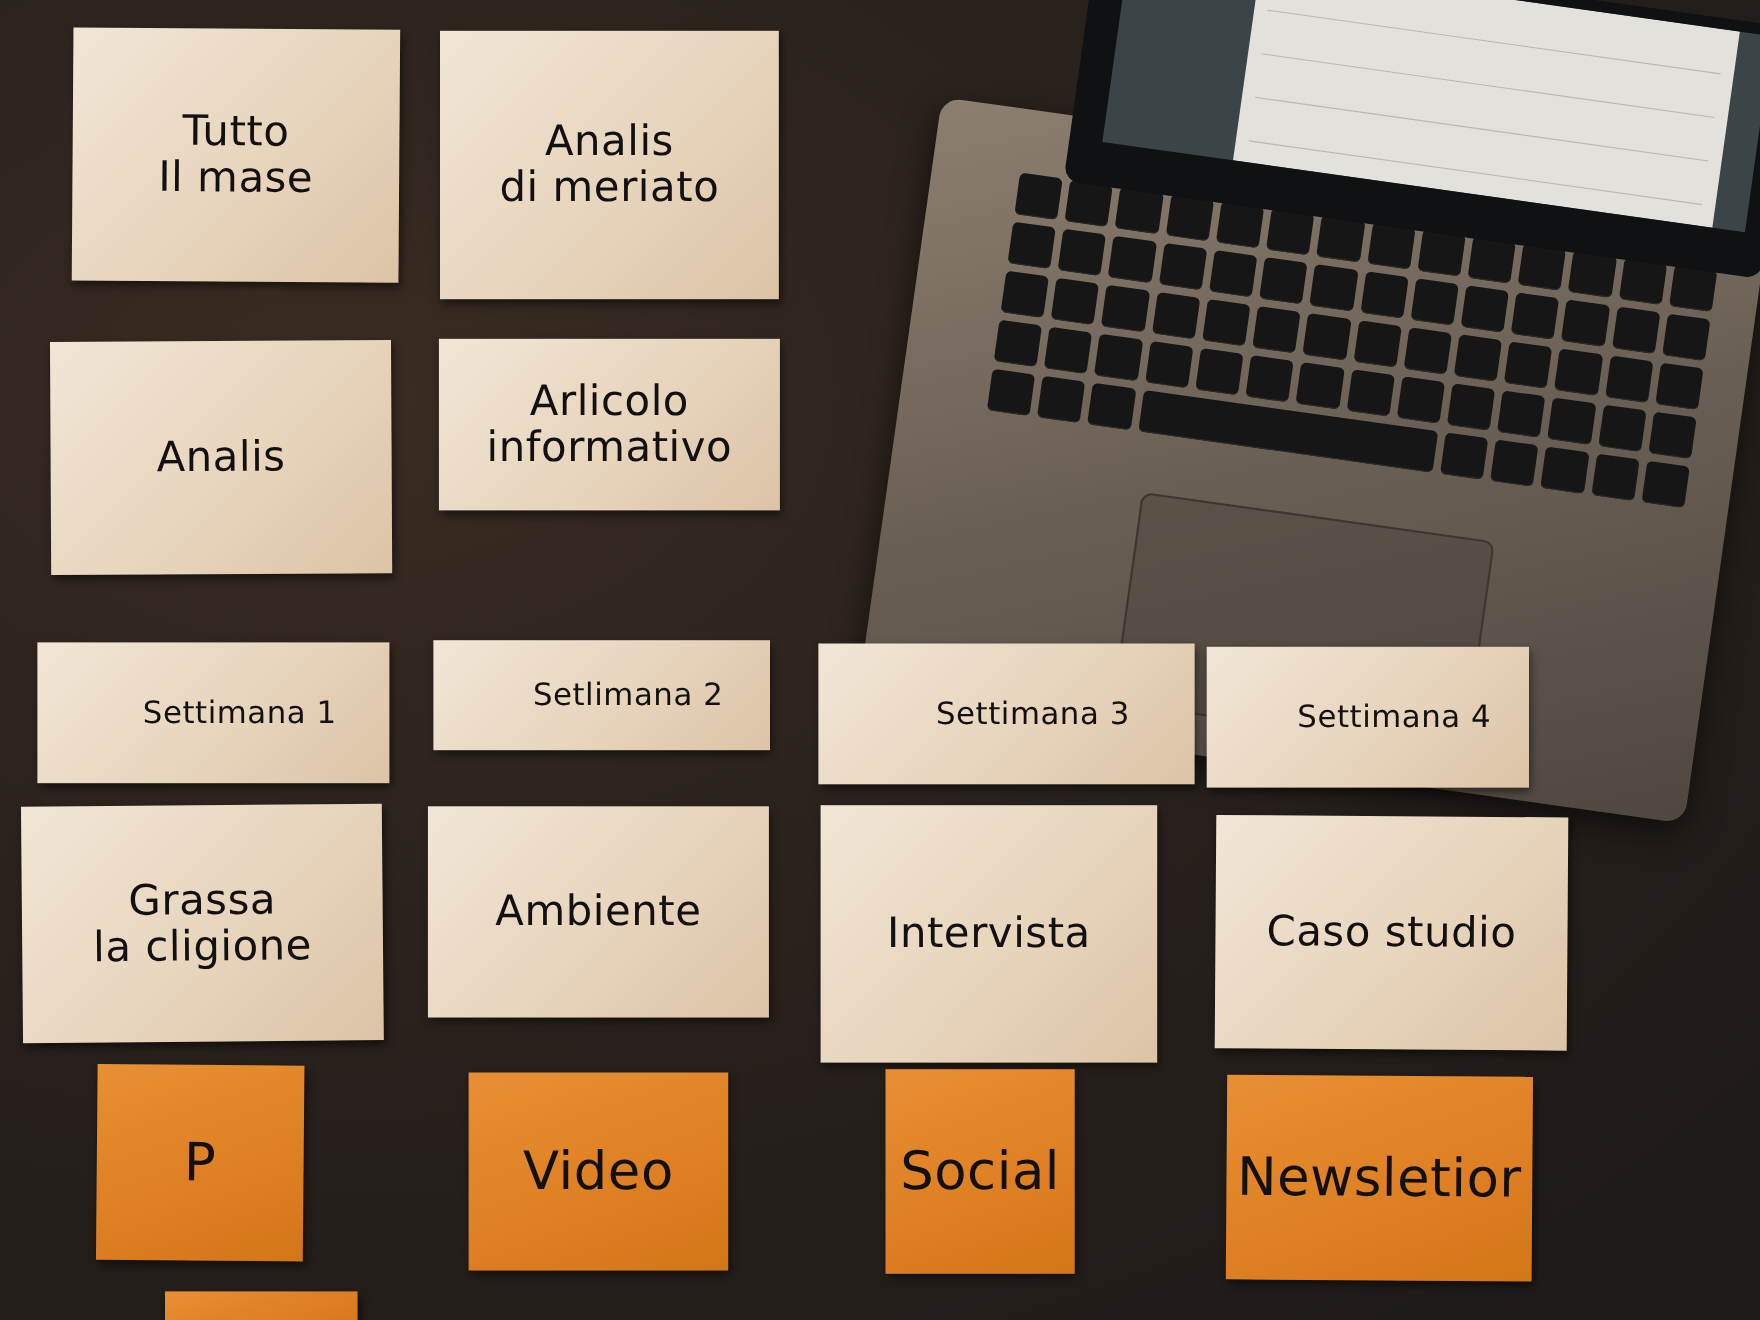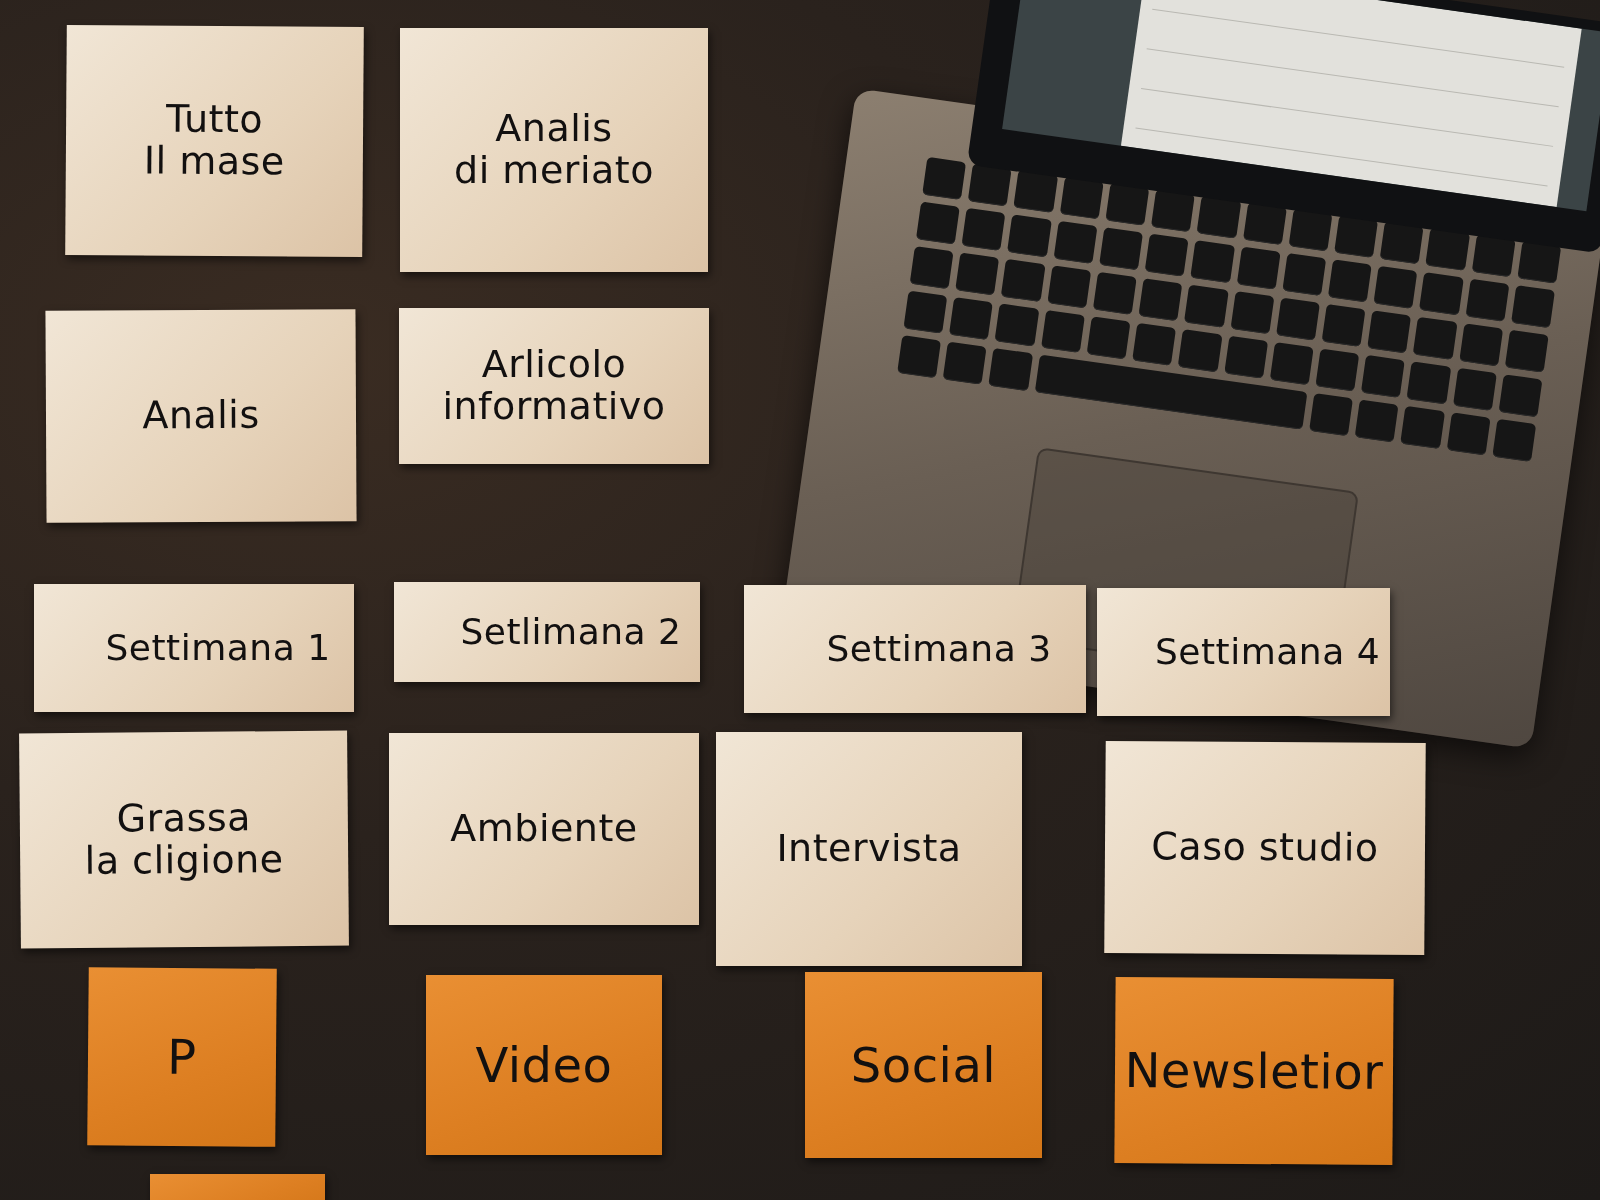--- a/index.html
+++ b/index.html
@@ -11,21 +11,21 @@
     .card {
       position: absolute; box-sizing: border-box;
       display: flex; align-items: center; justify-content: center; text-align: center;
       color: #121010;
       box-shadow: 2px 4px 8px rgba(0,0,0,0.55);
       line-height: 1.1;
     }
     .paper { background: linear-gradient(135deg, #f1e6d6 0%, #e6d3ba 60%, #dcc3a6 100%); }
     .sticky { background: linear-gradient(160deg, #e98f33 0%, #dd7f22 60%, #d37618 100%); }
     .card span { white-space: pre-line; font-size: 38px; letter-spacing: 0.5px; }
-    .week span { font-size: 36px; margin-left: 48px; }
+    .week span { font-size: 28px; margin-left: 48px; }
     .sticky span { font-size: 48px; }
 
     
     .laptop { position: absolute; left: 880px; top: -80px; width: 760px; height: 740px; transform: rotate(8deg); transform-origin: 0 0; }
     .lid { position: absolute; left: 120px; top: 0; width: 640px; height: 230px; background: #101113; border-radius: 14px; }
     .screen { position: absolute; left: 30px; top: 10px; right: 20px; bottom: 40px; background: #3b4446; overflow: hidden; }
     .screen-doc { position: absolute; left: 120px; top: 0; right: 30px; bottom: 0; background: #e2e1dc; }
     .screen-line { position: absolute; left: 12px; right: 12px; height: 1px; background: #b9b8b2; }
     .base { position: absolute; left: 0; top: 170px; width: 760px; height: 560px; background: linear-gradient(160deg, #8c7f70 0%, #6a5f54 50%, #4f4740 100%); border-radius: 18px; box-shadow: 0 10px 30px rgba(0,0,0,0.6); }
     .hinge { position: absolute; left: 170px; top: 18px; width: 480px; height: 20px; background: #1a1a1a; border-radius: 6px; }
@@ -150,33 +150,33 @@
   <span>Settimana 4</span>
 </div>
 
 <div class="card paper" style="left:20px;top:732px;width:328px;height:215px;transform:rotate(-0.5deg)">
   <span>Grassa
 la cligione</span>
 </div>
 <div class="card paper" style="left:389px;top:733px;width:310px;height:192px">
   <span>Ambiente</span>
 </div>
-<div class="card paper" style="left:716px;top:732px;width:306px;height:234px">
+<div class="card paper" style="left:746px;top:732px;width:306px;height:234px">
   <span>Intervista</span>
 </div>
 <div class="card paper" style="left:1105px;top:742px;width:320px;height:212px;transform:rotate(0.4deg)">
   <span>Caso studio</span>
 </div>
 
 <div class="card sticky" style="left:88px;top:968px;width:188px;height:178px;transform:rotate(0.5deg)">
   <span>P</span>
 </div>
 <div class="card sticky" style="left:426px;top:975px;width:236px;height:180px">
   <span>Video</span>
 </div>
-<div class="card sticky" style="left:805px;top:972px;width:237px;height:186px">
+<div class="card sticky" style="left:805px;top:972px;width:172px;height:186px">
   <span>Social</span>
 </div>
 <div class="card sticky" style="left:1115px;top:978px;width:278px;height:186px;transform:rotate(0.4deg)">
   <span>Newsletior</span>
 </div>
 
 <div class="card sticky" style="left:150px;top:1174px;width:175px;height:40px"></div>
 
 </body></html>

